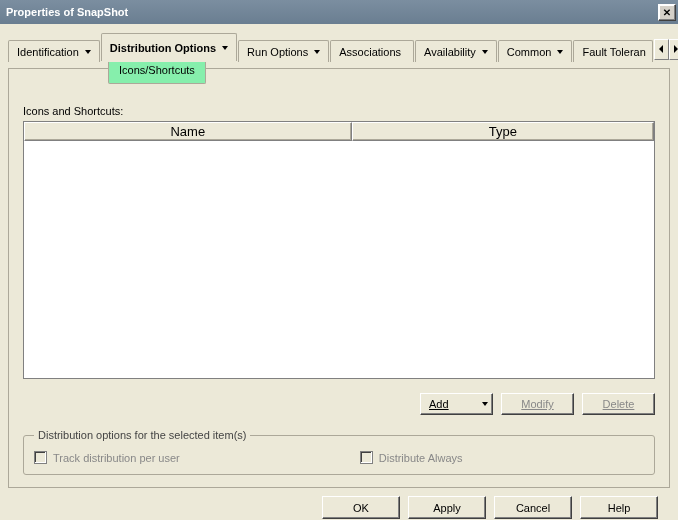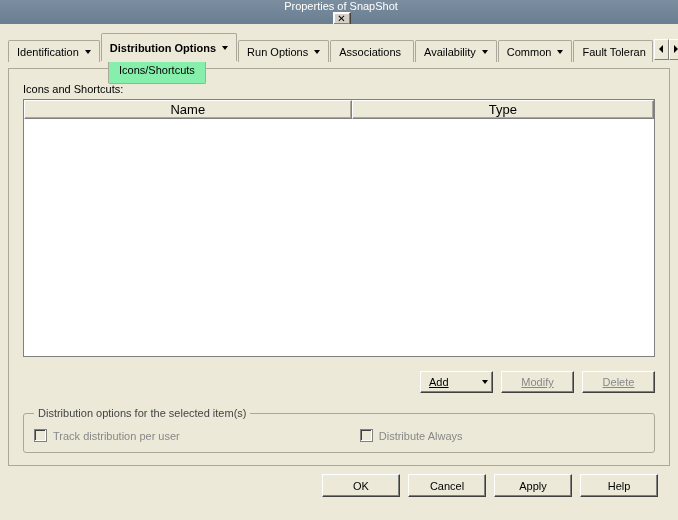--- a/index.html
+++ b/index.html
@@ -12,23 +12,22 @@
     height: 520px;
     overflow: hidden;
   }
   .titlebar {
     height: 24px;
     background: linear-gradient(#7b8ea0, #6a7e91);
     color: #fff;
     display: flex;
     align-items: center;
     padding: 0 2px 0 6px;
-    font-weight: normal;
-    font-size: 11px;
-    flex-direction: column;
+    font-weight: bold;
+    font-size: 11px;
   }
   .titlebar .title { flex: 1; }
   .titlebar-btn {
     width: 18px; height: 17px;
     background: #d4d0c8;
     border: 1px solid #fff;
     border-right-color: #404040;
     border-bottom-color: #404040;
     box-shadow: inset -1px -1px #808080, inset 1px 1px #fff;
     display: flex; align-items: center; justify-content: center;
@@ -121,20 +120,21 @@
     z-index: 3;
   }
   .tab-panel {
     border: 1px solid #aca899;
     background: #ece9d8;
     padding: 14px 14px 12px 14px;
     margin-top: 2px;
     position: relative;
   }
   .panel-label {
+    margin-top: 22px;
     margin-bottom: 4px;
     font-size: 11px;
   }
   .list-container {
     border: 1px solid #808080;
     box-shadow: inset 1px 1px #404040, inset -1px -1px #fff;
     background: #fff;
     height: 258px;
     display: flex;
     flex-direction: column;
@@ -321,23 +321,23 @@
       </div>
     </fieldset>
 
   </div>
 
   <div class="dialog-buttons">
     <div class="dialog-btn">
       <span>OK</span>
     </div>
     <div class="dialog-btn">
+      <span>Apply</span>
+    </div>
+    <div class="dialog-btn">
       <span>Cancel</span>
-    </div>
-    <div class="dialog-btn">
-      <span>Apply</span>
     </div>
     <div class="dialog-btn">
       <span>Help</span>
     </div>
   </div>
 
 </div>
 
 </body></html>

